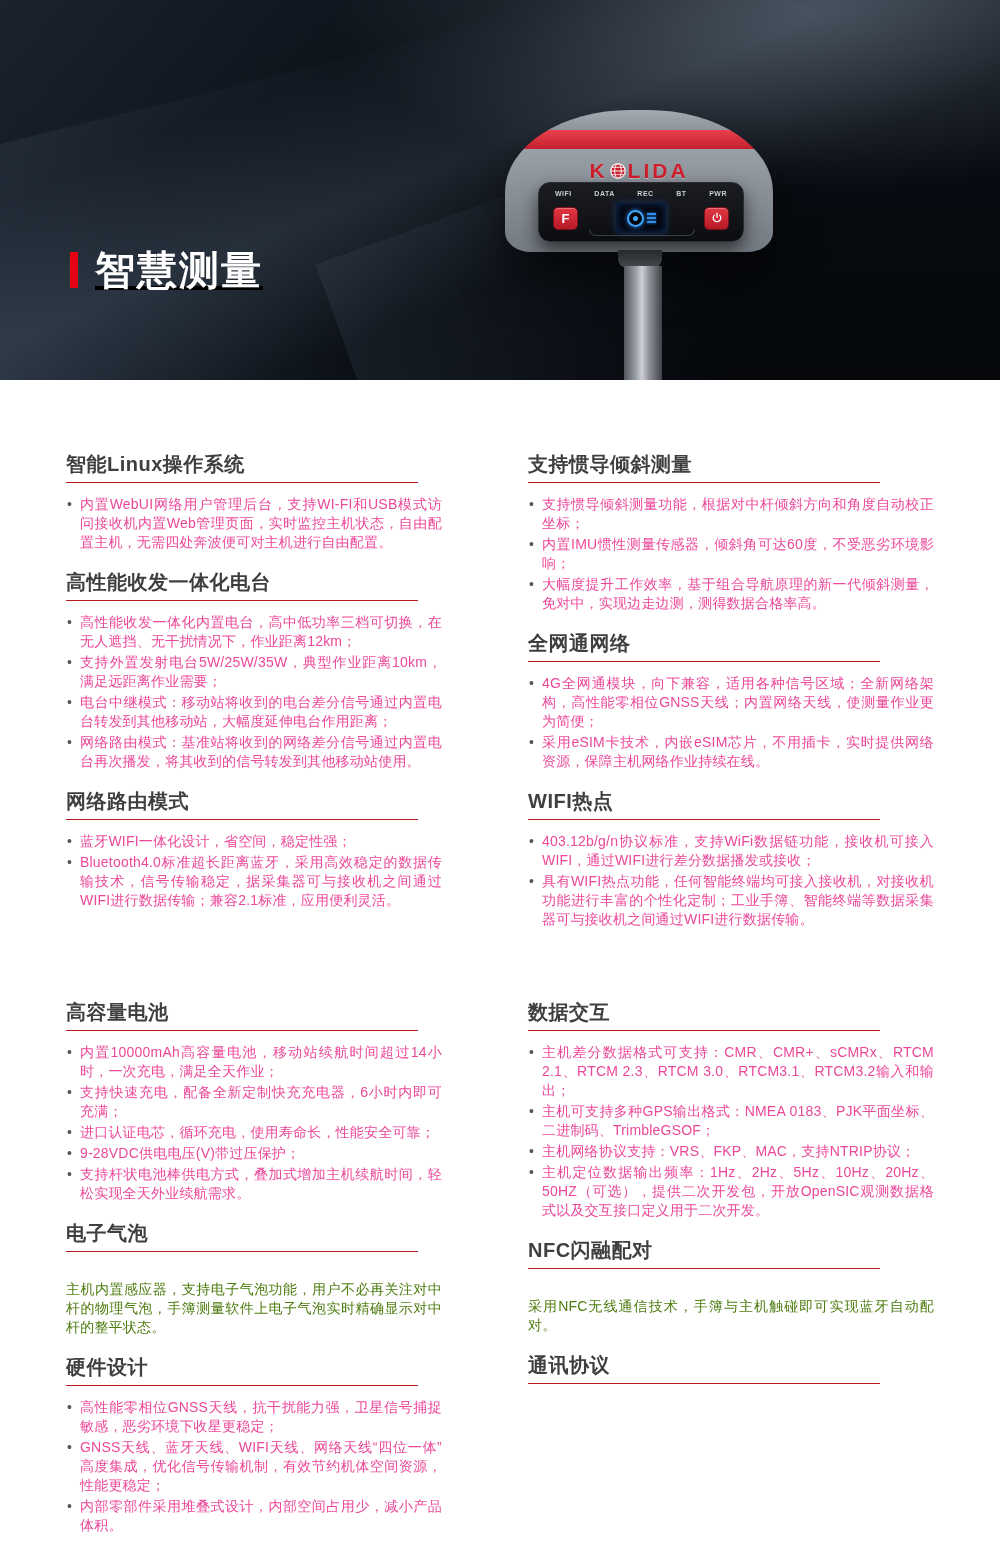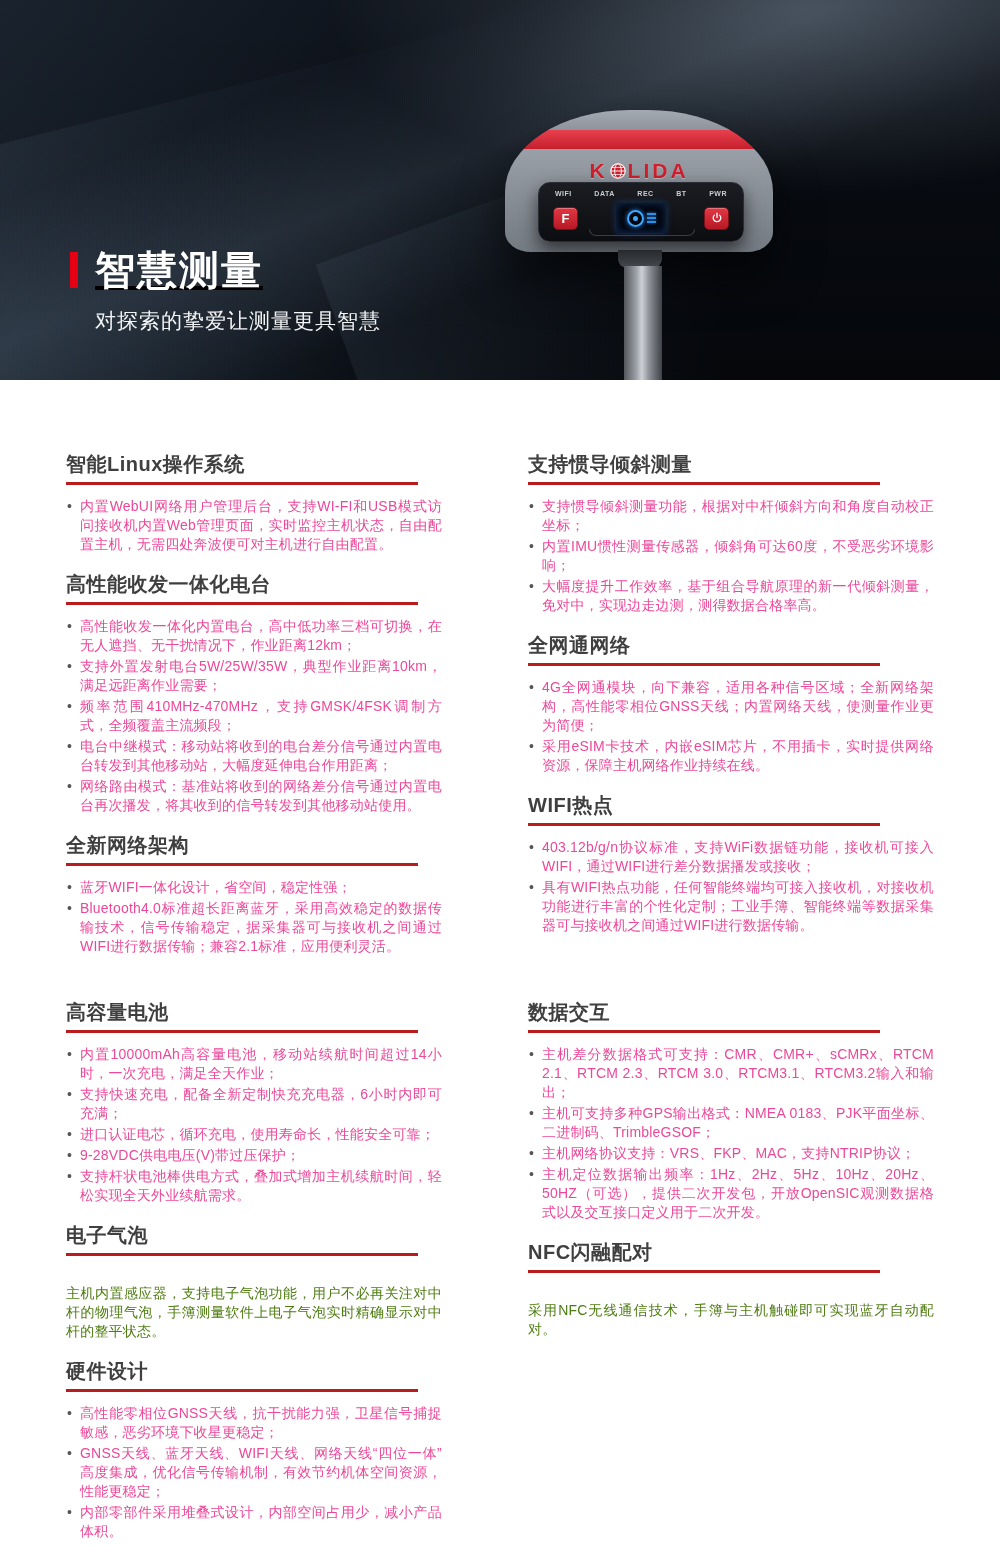--- a/index.html
+++ b/index.html
@@ -83,21 +83,21 @@
 
   
   .content {
     display:grid; grid-template-columns:376px 406px; column-gap:86px;
     grid-template-rows:548px auto; padding:72px 0 0 66px;
   }
   .spec-section { margin-bottom:18px; }
   .sec-title {
     font-size:20px; font-weight:bold; color:#3f3f3f; letter-spacing:.5px;
     line-height:24px; width:352px; padding-bottom:6px;
-    border-bottom:3px solid #b91c1c;
+    border-bottom:1px solid #b91c1c;
   }
   .sec-bullets { list-style:none; margin-top:12px; }
   .sec-bullets li {
     position:relative; padding-left:14px; margin-bottom:2px;
     font-size:14px; line-height:19px; color:#ec4899; text-align:justify; letter-spacing:.2px;
   }
   .sec-bullets li::before { content:"•"; position:absolute; left:1px; top:0; color:#555; }
   .sec-text { margin-top:28px; font-size:14px; line-height:19px; color:#4d7c0f;
     text-align:justify; letter-spacing:.2px; }
 </style>
@@ -156,44 +156,42 @@
     </div>
     <div class="neck"></div>
   </div>
   <div class="pole"></div>
 
   <div class="hero-title-block">
     <div class="hero-title-row">
       <div class="accent-bar"></div>
       <h1 class="hero-title">智慧测量</h1>
     </div>
-    <div class="hero-subtitle">对探索的挚爱让测量更具智慧</div>
   </div>
 </div>
 
 <div class="content">
   <div>
       <section class="spec-section">
         <h2 class="sec-title">智能Linux操作系统</h2>
         <ul class="sec-bullets">
           <li>内置WebUI网络用户管理后台，支持WI-FI和USB模式访问接收机内置Web管理页面，实时监控主机状态，自由配置主机，无需四处奔波便可对主机进行自由配置。</li>
         </ul>
       </section>
       <section class="spec-section">
         <h2 class="sec-title">高性能收发一体化电台</h2>
         <ul class="sec-bullets">
           <li>高性能收发一体化内置电台，高中低功率三档可切换，在无人遮挡、无干扰情况下，作业距离12km；</li>
           <li>支持外置发射电台5W/25W/35W，典型作业距离10km，满足远距离作业需要；</li>
-          <li>频率范围410MHz-470MHz，支持GMSK/4FSK调制方式，全频覆盖主流频段；</li>
           <li>电台中继模式：移动站将收到的电台差分信号通过内置电台转发到其他移动站，大幅度延伸电台作用距离；</li>
           <li>网络路由模式：基准站将收到的网络差分信号通过内置电台再次播发，将其收到的信号转发到其他移动站使用。</li>
         </ul>
       </section>
       <section class="spec-section">
-        <h2 class="sec-title">全新网络架构</h2>
+        <h2 class="sec-title">网络路由模式</h2>
         <ul class="sec-bullets">
           <li>蓝牙WIFI一体化设计，省空间，稳定性强；</li>
           <li>Bluetooth4.0标准超长距离蓝牙，采用高效稳定的数据传输技术，信号传输稳定，据采集器可与接收机之间通过WIFI进行数据传输；兼容2.1标准，应用便利灵活。</li>
         </ul>
       </section>
     </div>
   <div>
       <section class="spec-section">
         <h2 class="sec-title">支持惯导倾斜测量</h2>
         <ul class="sec-bullets">
@@ -249,15 +247,16 @@
           <li>主机可支持多种GPS输出格式：NMEA 0183、PJK平面坐标、二进制码、TrimbleGSOF；</li>
           <li>主机网络协议支持：VRS、FKP、MAC，支持NTRIP协议；</li>
           <li>主机定位数据输出频率：1Hz、2Hz、5Hz、10Hz、20Hz、50HZ（可选），提供二次开发包，开放OpenSIC观测数据格式以及交互接口定义用于二次开发。</li>
         </ul>
       </section>
       <section class="spec-section">
         <h2 class="sec-title">NFC闪融配对</h2>
         <p class="sec-text">采用NFC无线通信技术，手簿与主机触碰即可实现蓝牙自动配对。</p>
       </section>
       <section class="spec-section">
+        <h2 class="sec-title">通讯协议</h2>
       </section>
     </div>
 </div>
 
 </body></html>

